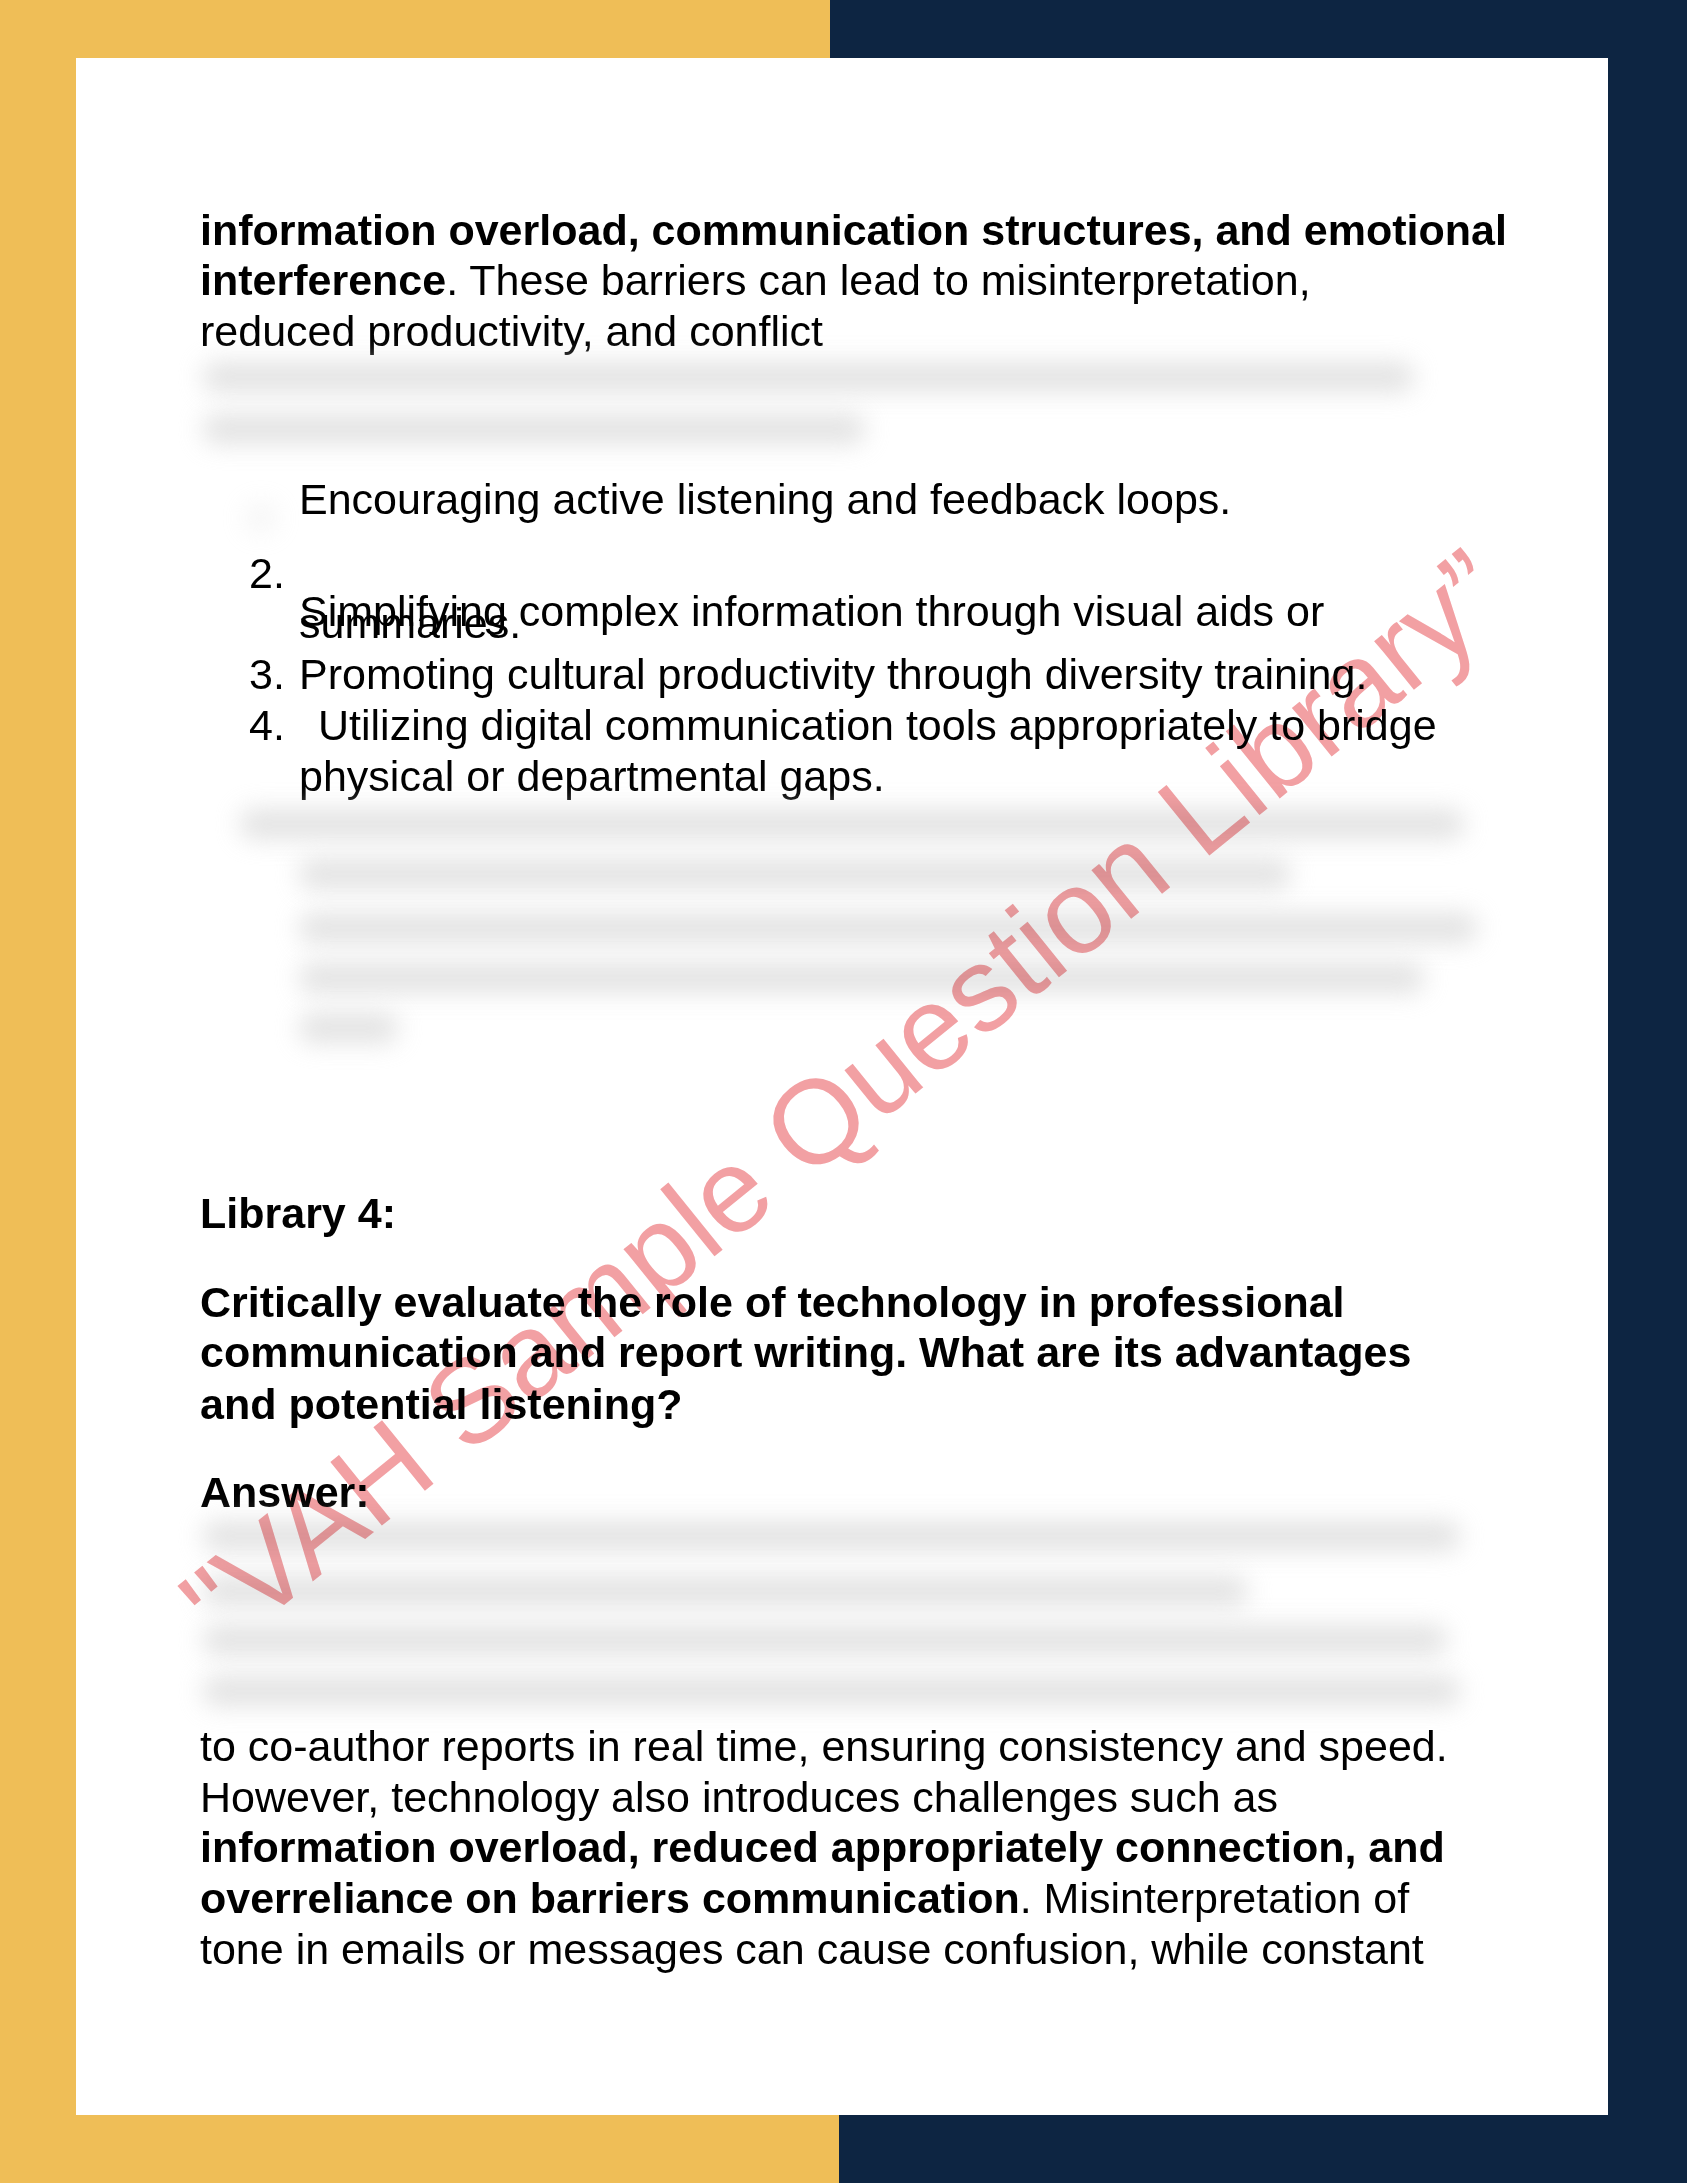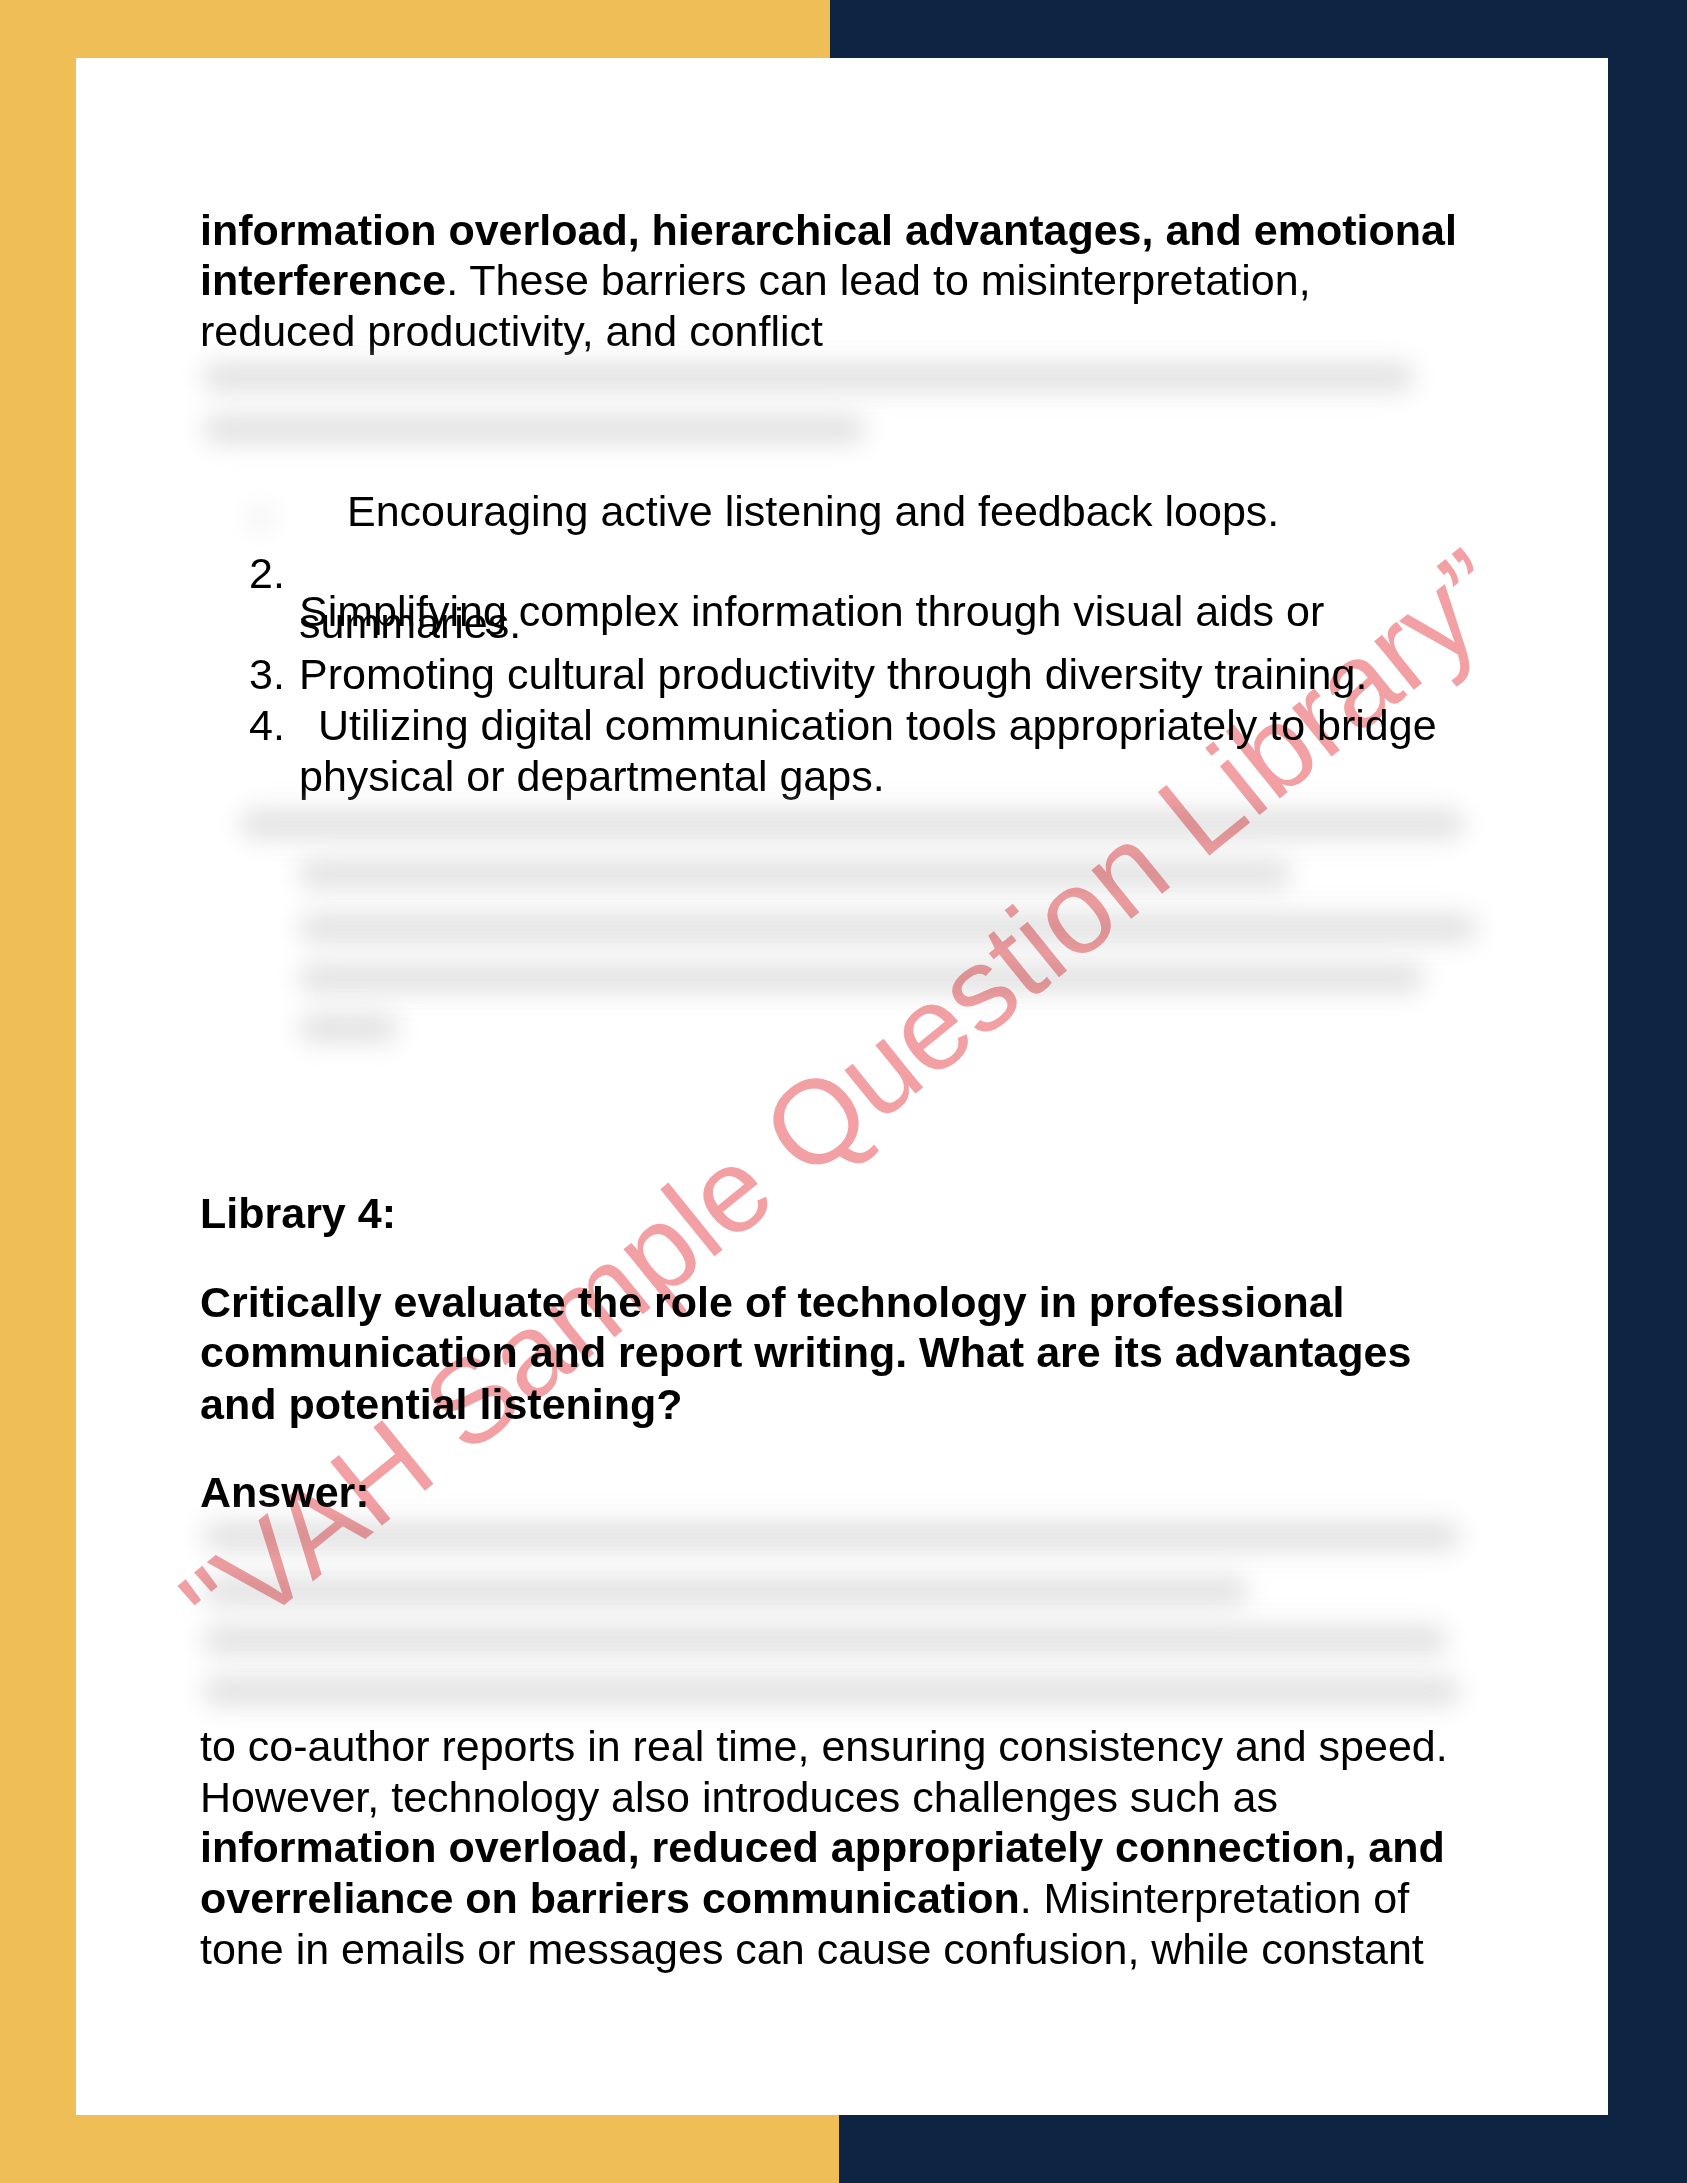--- a/index.html
+++ b/index.html
@@ -41,35 +41,35 @@
 <body>
 
 <div class="band band-left-gold" style="background:#efbe57"></div>
 <div class="band band-top-gold" style="background:#efbe57"></div>
 <div class="band band-bottom-gold" style="background:#efbe57"></div>
 
 <div class="page">
   <div class="content">
 
     <div class="line" style="top:151px">
-      <span class="b">information overload, hierarchical advantages, and emotional</span>
+      <span class="b">information overload, communication structures, and emotional</span>
     </div>
     <div class="line" style="top:201px">
       <span class="b">interference</span><span>. These barriers can lead to misinterpretation,</span>
     </div>
     <div class="line" style="top:252px">
       <span>reduced productivity, and conflict</span>
     </div>
 
     <div class="blur-line" style="top:304px; left:3.3px; width:1211px;"></div>
     <div class="blur-line" style="top:356px; left:3.3px; width:662px;"></div>
 
     <div class="list-num" style="top:443px; left:49px;"></div>
     <div class="blur-line" style="top:445px; left:45px; width:32px; opacity:0.25;"></div>
-    <div class="line" style="top:432px; left:99px;margin-left:48px;">Encouraging active listening and feedback loops.</div>
+    <div class="line" style="top:420px; left:99px;">Encouraging active listening and feedback loops.</div>
 
     <div class="list-num" style="top:494px; left:49px;">2.</div>
     <div class="line" style="top:494px; left:99px;margin-top:38px;">Simplifying complex information through visual aids or</div>
     <div class="line" style="top:544px; left:99px;">summaries.</div>
 
     <div class="list-num" style="top:595px; left:49px;">3.</div>
     <div class="line" style="top:595px; left:99px;">Promoting cultural productivity through diversity training.</div>
 
     <div class="list-num" style="top:646px; left:49px;">4.</div>
     <div class="line" style="top:646px; left:99px;margin-left:19px;">Utilizing digital communication tools appropriately to bridge</div>

